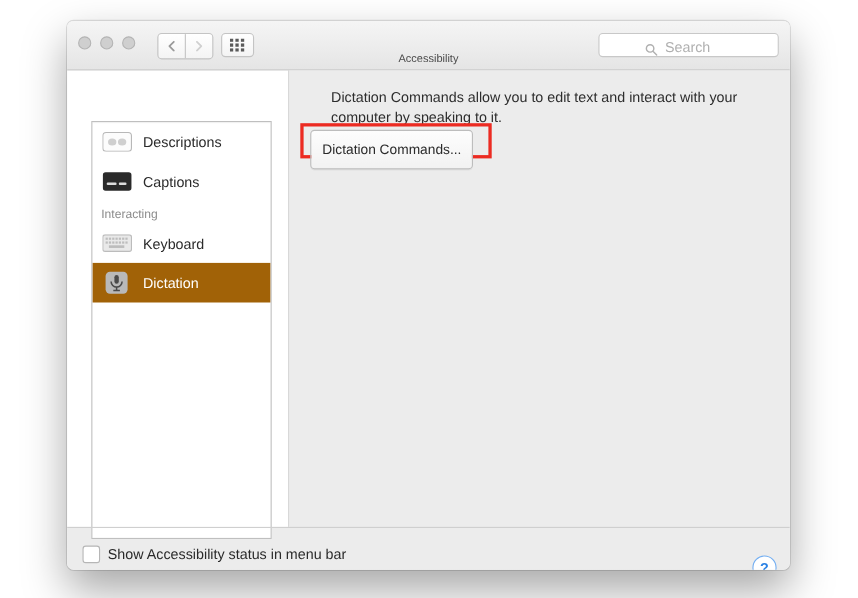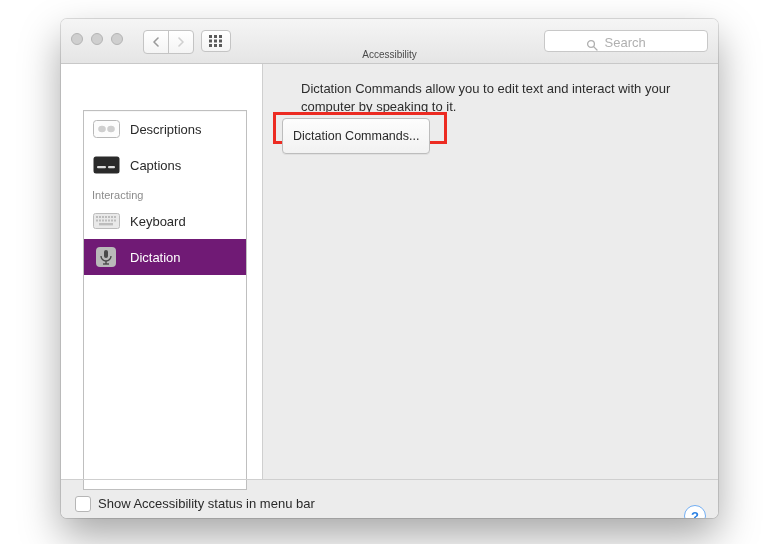--- a/index.html
+++ b/index.html
@@ -134,21 +134,21 @@
     gap: 10px;
     padding: 6px 8px;
     cursor: default;
   }
   .item .icon {
     width: 28px; height: 24px;
     display:flex;align-items:center;justify-content:center;
   }
   .item .icon svg, .item .icon .blk { display:block; }
   .item.selected {
-    background: #701a75;
+    background: #a16207;
     color: #fff;
   }
   .content {
     flex: 1;
     background: #ececec;
     padding: 16px 38px;
     position: relative;
   }
   .desc {
     font-size: 13px;

